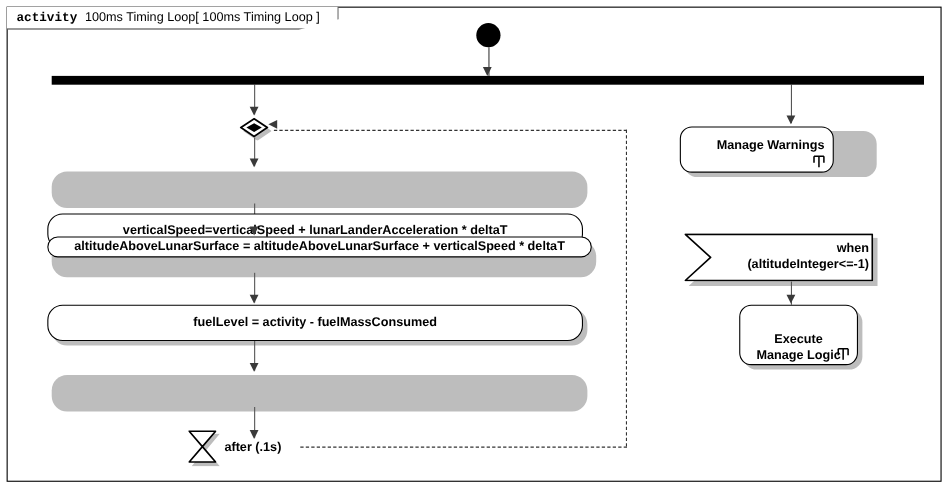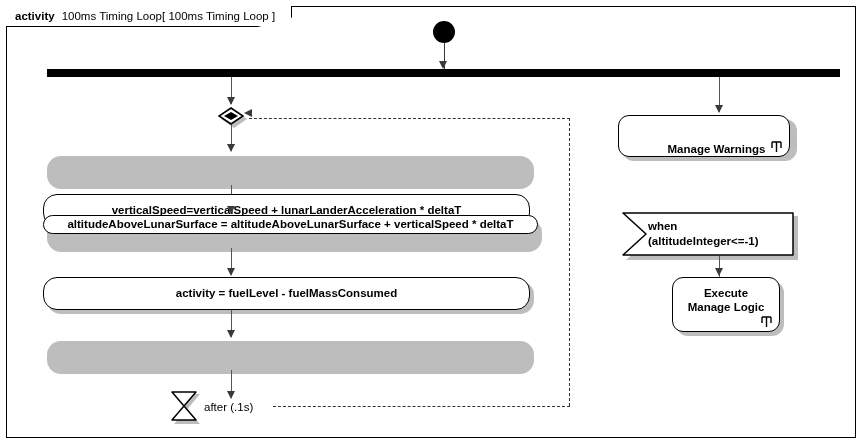--- a/index.html
+++ b/index.html
@@ -45,20 +45,21 @@
     align-items: center;
     white-space: nowrap;
     font-size: 11.5px;
     color: #000;
     
     clip-path: polygon(0 0, 100% 0, 100% 55%, 88% 100%, 0 100%);
   }
   .frame-tab .kw {
     font-weight: bold;
     margin-right: 7px;
+    font-family: Liberation Mono, monospace;
   }
   .frame-tab .nm {
     font-weight: normal;
   }
 
   
   .shadow {
     position: absolute;
     background: #bdbdbd;
     z-index: 1;
@@ -160,40 +161,40 @@
   .hourglass {
     position: absolute;
     width: 26px;
     height: 30px;
     z-index: 3;
   }
 
   .after-label {
     position: absolute;
     font-size: 11.5px;
-    font-weight: normal;
+    font-weight: bold;
     color: #000000;
     white-space: nowrap;
     z-index: 3;
   }
 
   
   .accept-event {
     position: absolute;
     z-index: 2;
   }
   .accept-event .ae-text {
     position: absolute;
     left: 26px;
     right: 4px;
     top: 0;
     bottom: 0;
     display: flex;
     flex-direction: column;
-    align-items: flex-start;
+    align-items: flex-end;
     justify-content: center;
     text-align: center;
     font-size: 11.5px;
     font-weight: bold;
     color: #000000;
     line-height: 1.3;
     pointer-events: none;
   }
 </style>
 </head>
@@ -243,21 +244,21 @@
   <div class="shadow" style="left:47px; top:219px; width:495px; height:33px; border-radius:14px;"></div>
   <div class="action" style="left:43px; top:215px; width:495px; height:19px;">
     <span>altitudeAboveLunarSurface = altitudeAboveLunarSurface + verticalSpeed * deltaT</span>
   </div>
 
   <div class="vline" style="left:231px; top:248px; height:27px;"></div>
   <div class="arrowhead down" style="left:226.5px; top:268px;"></div>
 
   <div class="shadow" style="left:47px; top:281px; width:487px; height:33px; border-radius:14px;"></div>
   <div class="action" style="left:43px; top:277px; width:487px; height:33px;">
-    <span>activity = fuelLevel - fuelMassConsumed</span>
+    <span>fuelLevel = activity - fuelMassConsumed</span>
   </div>
 
   <div class="vline" style="left:231px; top:310px; height:27px;"></div>
   <div class="arrowhead down" style="left:226.5px; top:330px;"></div>
 
   <div class="shadow" style="left:47px; top:341px; width:487px; height:33px; border-radius:14px;"></div>
 
   <div class="vline" style="left:231px; top:370px; height:28px;"></div>
   <div class="arrowhead down" style="left:226.5px; top:391px;"></div>
 
@@ -267,21 +268,21 @@
       <polygon points="1,1 25,1 13,15 25,29 1,29 13,15" fill="#ffffff" stroke="#000000" stroke-width="1.5" stroke-linejoin="round"></polygon>
     </svg>
   </div>
   <div class="after-label" style="left:204px; top:401px;">after (.1s)</div>
 
   <div class="dashline-h" style="left:273px; top:406px; width:297px;"></div>
   <div class="dashline-v" style="left:569px; top:118px; height:288px;"></div>
   <div class="dashline-h" style="left:249px; top:118px; width:321px;"></div>
 
   <div class="shadow" style="left:622px; top:119px; width:175px; height:42px; border-radius:12px;"></div>
-  <div class="action small-radius" style="left:618px; top:115px; width:172px; height:42px; align-items:flex-end; padding-top:9px;padding-left:25px;">
+  <div class="action small-radius" style="left:618px; top:115px; width:140px; height:42px; align-items:flex-start; padding-top:9px;padding-left:25px;">
     <span>Manage Warnings</span>
     <span class="rake">
       <svg width="11" height="12" viewBox="0 0 11 12" xmlns="http://www.w3.org/2000/svg">
         <path d="M1,1 L1,7 M1,1 L10,1 M10,1 L10,7 M5.5,1 L5.5,11" stroke="#000000" stroke-width="1.4" fill="none"></path>
       </svg>
     </span>
   </div>
 
   <div class="shadow" style="left:626px; top:216px; width:172px; height:44px; clip-path:polygon(0 0,100% 0,100% 100%,0 100%,14% 50%);"></div>
   <div class="accept-event" style="left:622px; top:212px; width:172px; height:44px;">
@@ -291,21 +292,21 @@
     <div class="ae-text">
       <span>when</span>
       <span>(altitudeInteger&lt;=-1)</span>
     </div>
   </div>
 
   <div class="vline" style="left:719px; top:256px; height:21px;"></div>
   <div class="arrowhead down" style="left:714.5px; top:268px;"></div>
 
   <div class="shadow" style="left:676px; top:281px; width:108px; height:55px; border-radius:12px;"></div>
-  <div class="action small-radius" style="left:672px; top:277px; width:108px; height:55px; flex-direction:column; align-items:center; justify-content:flex-start; padding-top:8px;">
+  <div class="action small-radius" style="left:672px; top:277px; width:108px; height:55px; flex-direction:column; align-items:center; justify-content:flex-start; padding-top:24px;">
     <span>Execute</span>
     <span>Manage Logic</span>
     <span class="rake">
       <svg width="11" height="12" viewBox="0 0 11 12" xmlns="http://www.w3.org/2000/svg">
         <path d="M1,1 L1,7 M1,1 L10,1 M10,1 L10,7 M5.5,1 L5.5,11" stroke="#000000" stroke-width="1.4" fill="none"></path>
       </svg>
     </span>
   </div>
 
 </div>

